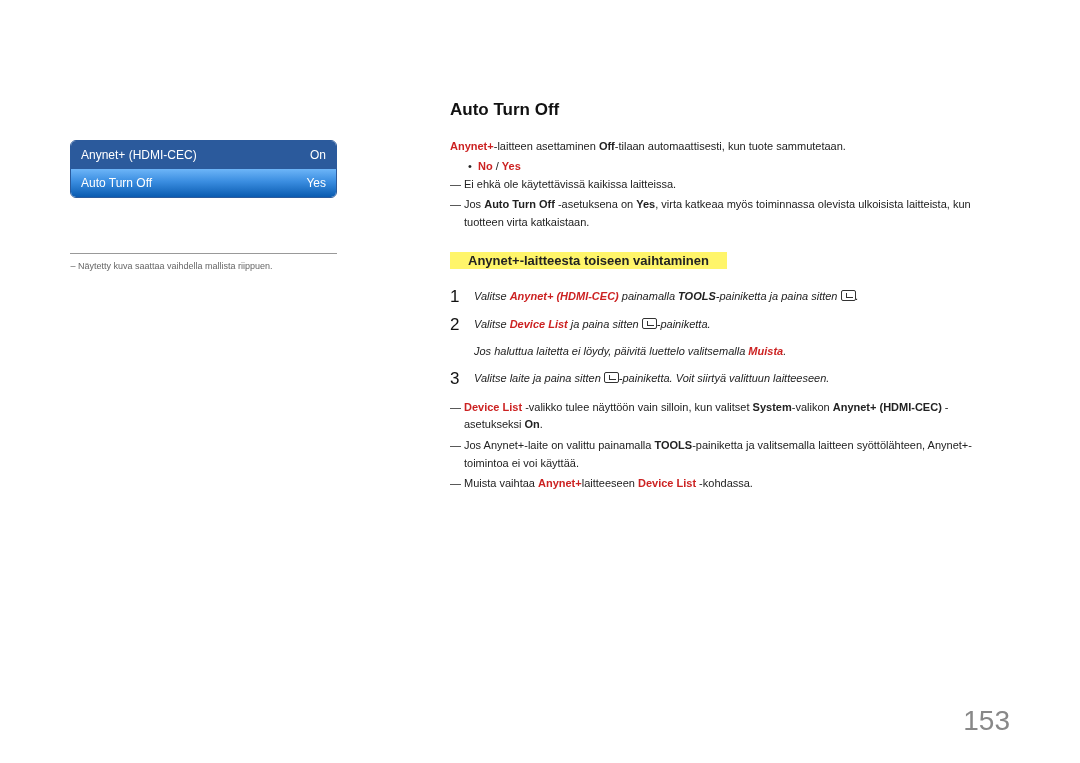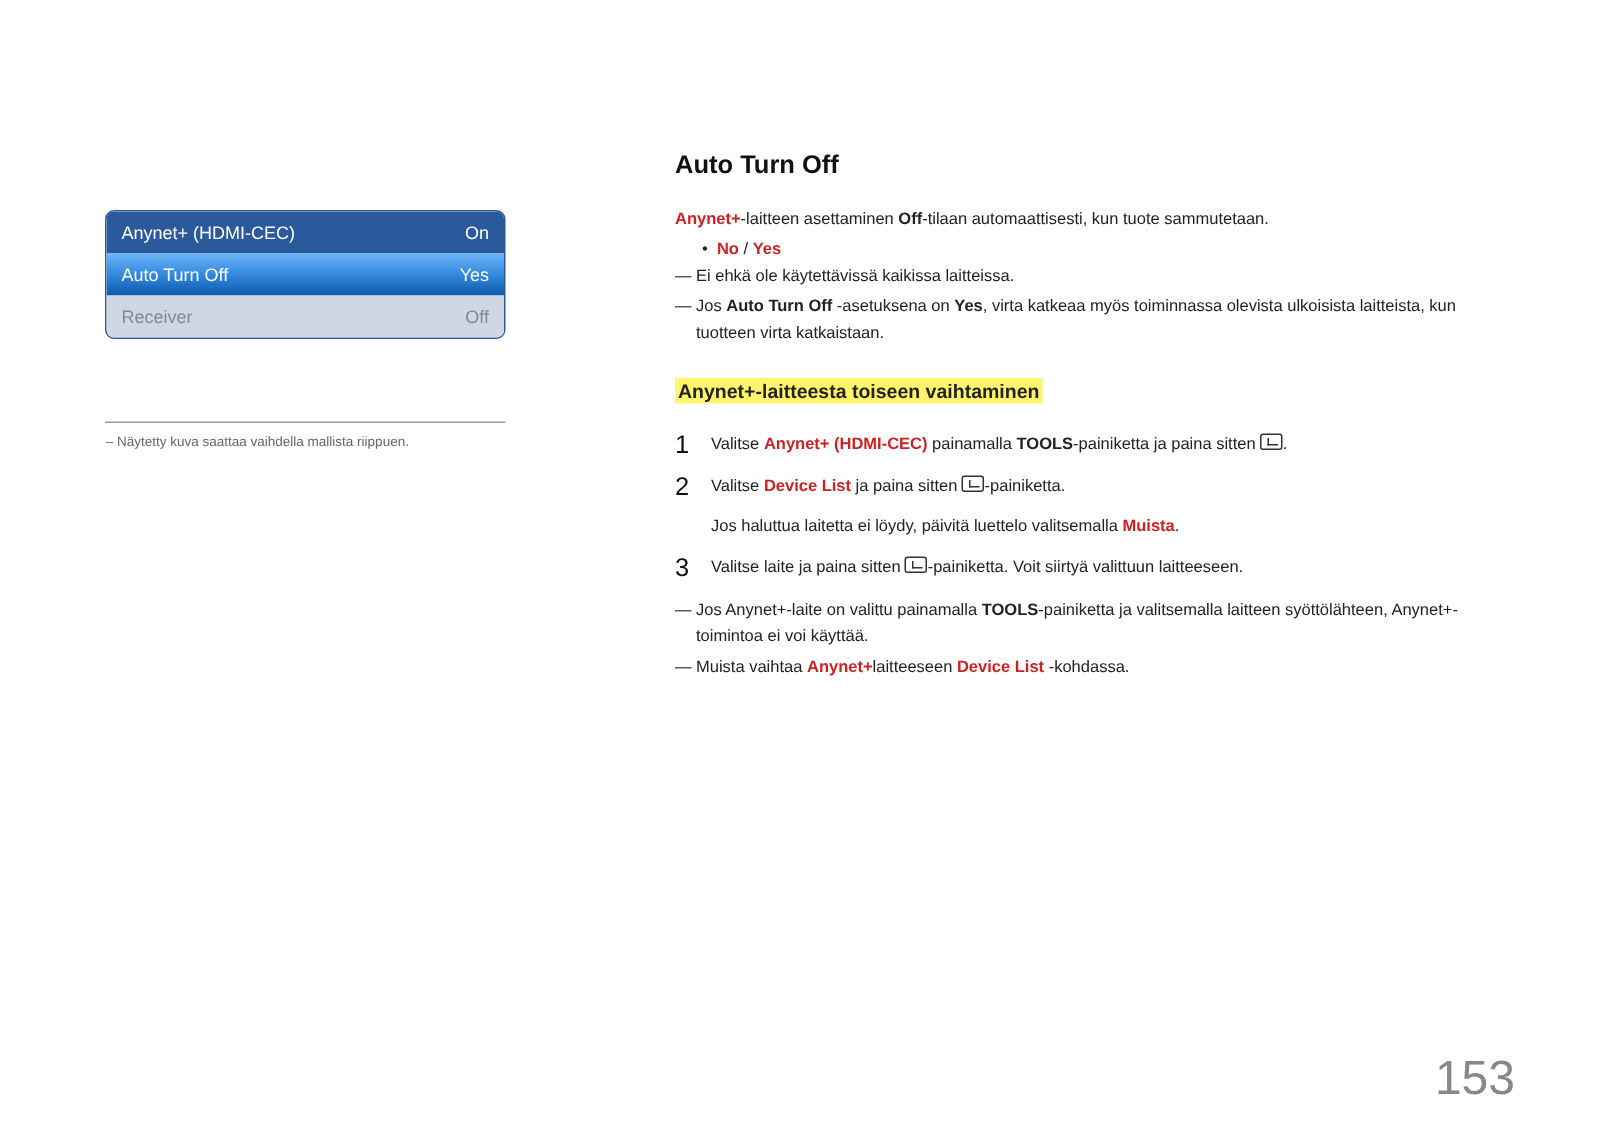--- a/index.html
+++ b/index.html
@@ -15,48 +15,44 @@
   .note { font-size: 9px; color: #666; line-height: 1.4; }
   .dash { display: inline-block; width: 6px; text-align: center; margin-right: 2px; }
 
   .right-col { position: absolute; left: 450px; top: 100px; width: 550px; font-size: 11px; color: #222; }
   h2 { font-size: 17px; font-weight: bold; margin-bottom: 18px; color: #111; }
   .body-line { font-size: 11px; line-height: 1.6; margin-bottom: 3px; padding-left: 14px; text-indent: -14px; }
   .body-line .tick { display:inline-block; width:14px; text-indent:0; }
   .bullet-line { font-size: 11px; padding-left: 28px; text-indent: -10px; margin: 4px 0; }
   .red { color: #c22; font-weight: bold; }
   .bold { font-weight: bold; }
-  .sub-h { font-size: 13px; font-weight: bold; color: #222; background: #fff56a; display: inline-block; padding: 1px 2px; margin-top: 18px; margin-bottom: 10px; }
+  .sub-h { font-size: 13px; font-weight: bold; color: #222; background: #fff56a; display: inline-block; padding: 1px 18px; margin-top: 18px; margin-bottom: 10px; }
   .step-row { display: flex; margin: 8px 0; }
   .step-num { font-size: 17px; font-weight: 400; width: 24px; flex-shrink: 0; color: #111; }
-  .step-body { font-size: 11px; line-height: 1.7; flex: 1; }
+  .step-body { font-size: 11px; line-height: 1.7; flex: 1; font-style: italic; }
   .enter-icon { display: inline-block; width: 15px; height: 11px; border: 1px solid #333; border-radius: 2px; position: relative; vertical-align: -1px; }
   .enter-icon::after { content: ""; position: absolute; width: 6px; height: 4px; border-left: 1px solid #333; border-bottom: 1px solid #333; top: 2px; left: 4px; }
   .foot-notes { margin-top: 10px; }
   .foot-notes .body-line { margin: 3px 0; line-height: 1.6; }
-  .page-num { position: absolute; right: 70px; bottom: 26px; font-size: 32px; color: #888; font-weight: 300; }
+  .page-num { position: absolute; right: 70px; bottom: 26px; font-size: 28px; color: #888; font-weight: 300; }
 </style>
 </head>
 <body>
 
 <div class="page">
 
   <div class="left-col">
     <div class="menu-box">
       <div class="menu-row menu-header">
         <span>Anynet+ (HDMI-CEC)</span>
         <span>On</span>
       </div>
       <div class="menu-row menu-selected">
         <span>Auto Turn Off</span>
         <span>Yes</span>
-      </div>
-      <div class="menu-row menu-disabled">
-        <span>Receiver</span>
-        <span>Off</span>
       </div>
     </div>
     <hr class="hr">
     <div class="note"><span class="dash">–</span><span>Näytetty kuva saattaa vaihdella mallista riippuen.</span></div>
   </div>
 
   <div class="right-col">
     <h2>Auto Turn Off</h2>
 
     <div class="body-line">
@@ -98,20 +94,23 @@
 
     <div class="step-row">
       <div class="step-num">3</div>
       <div class="step-body">
         <span>Valitse laite ja paina sitten </span><span class="enter-icon"></span><span>-painiketta. Voit siirtyä valittuun laitteeseen.</span>
       </div>
     </div>
 
     <div class="foot-notes">
       <div class="body-line">
+        <span class="tick">―</span><span class="red">Device List</span><span> -valikko tulee näyttöön vain silloin, kun valitset </span><span class="bold">System</span><span>-valikon </span><span class="bold">Anynet+ (HDMI-CEC)</span><span> -asetukseksi </span><span class="bold">On</span><span>.</span>
+      </div>
+      <div class="body-line">
         <span class="tick">―</span><span>Jos Anynet+-laite on valittu painamalla </span><span class="bold">TOOLS</span><span>-painiketta ja valitsemalla laitteen syöttölähteen, Anynet+-toimintoa ei voi käyttää.</span>
       </div>
       <div class="body-line">
         <span class="tick">―</span><span>Muista vaihtaa </span><span class="red">Anynet+</span><span>laitteeseen </span><span class="red">Device List</span><span> -kohdassa.</span>
       </div>
     </div>
   </div>
 
   <div class="page-num">153</div>
 </div>

